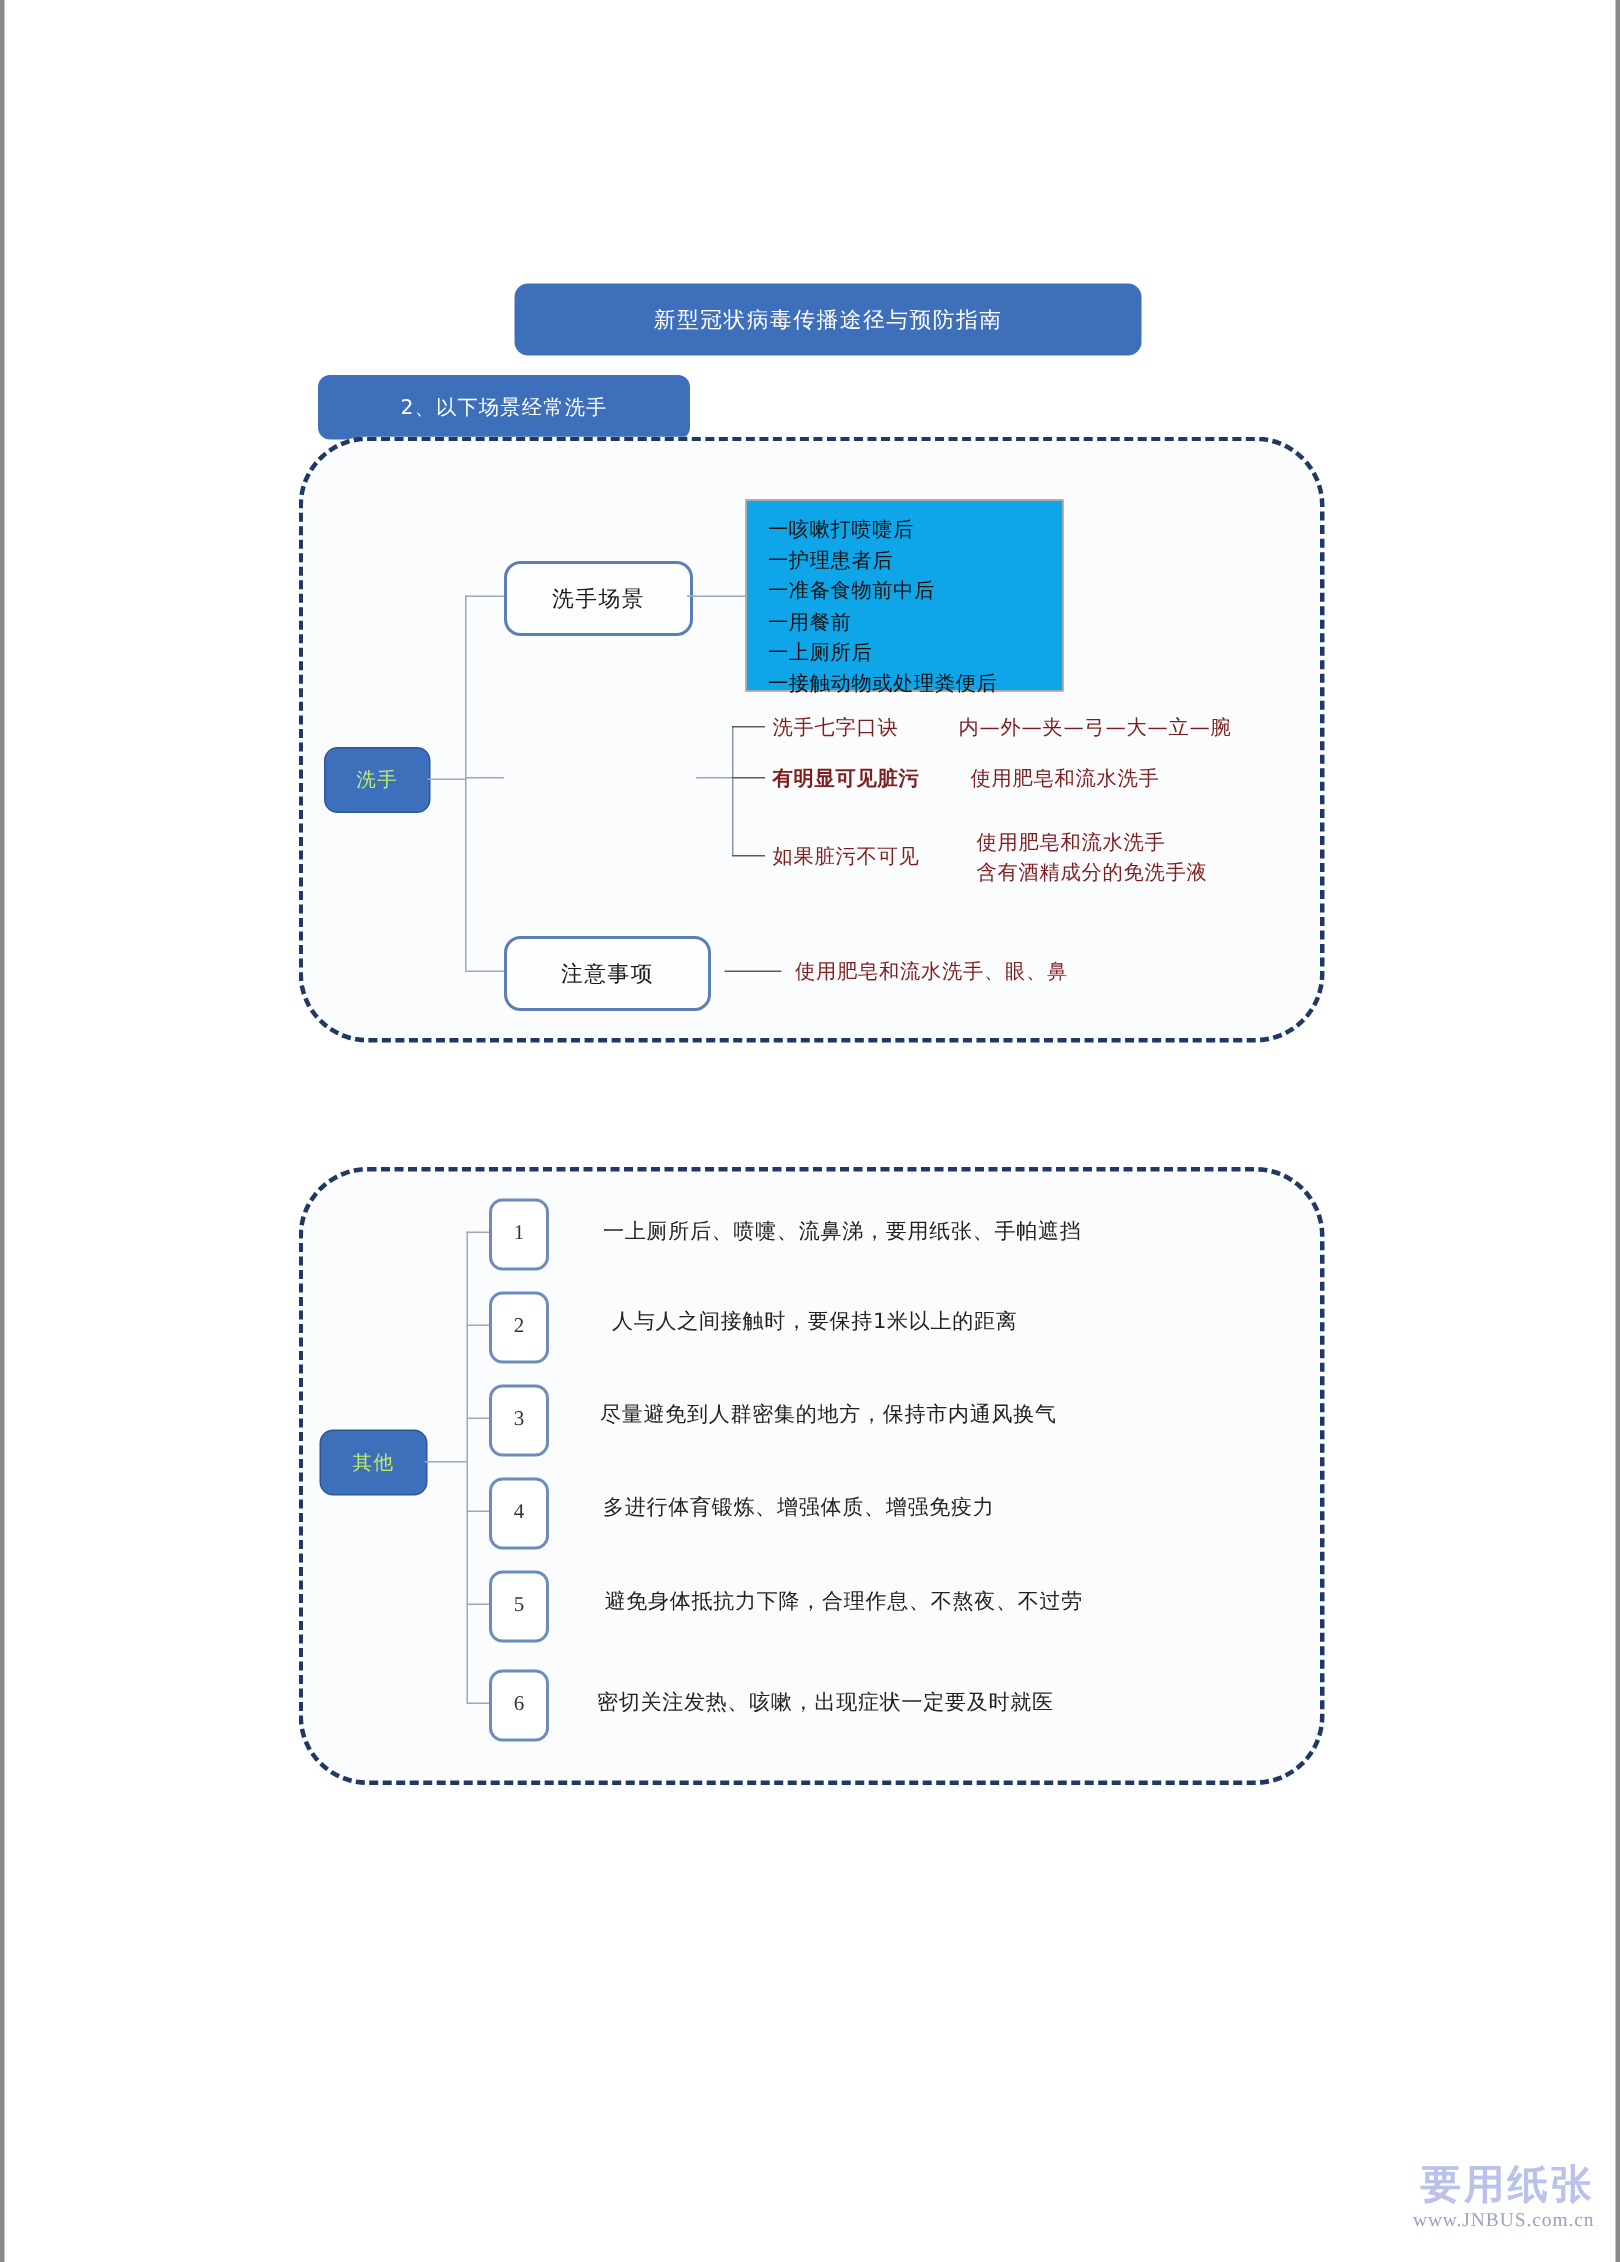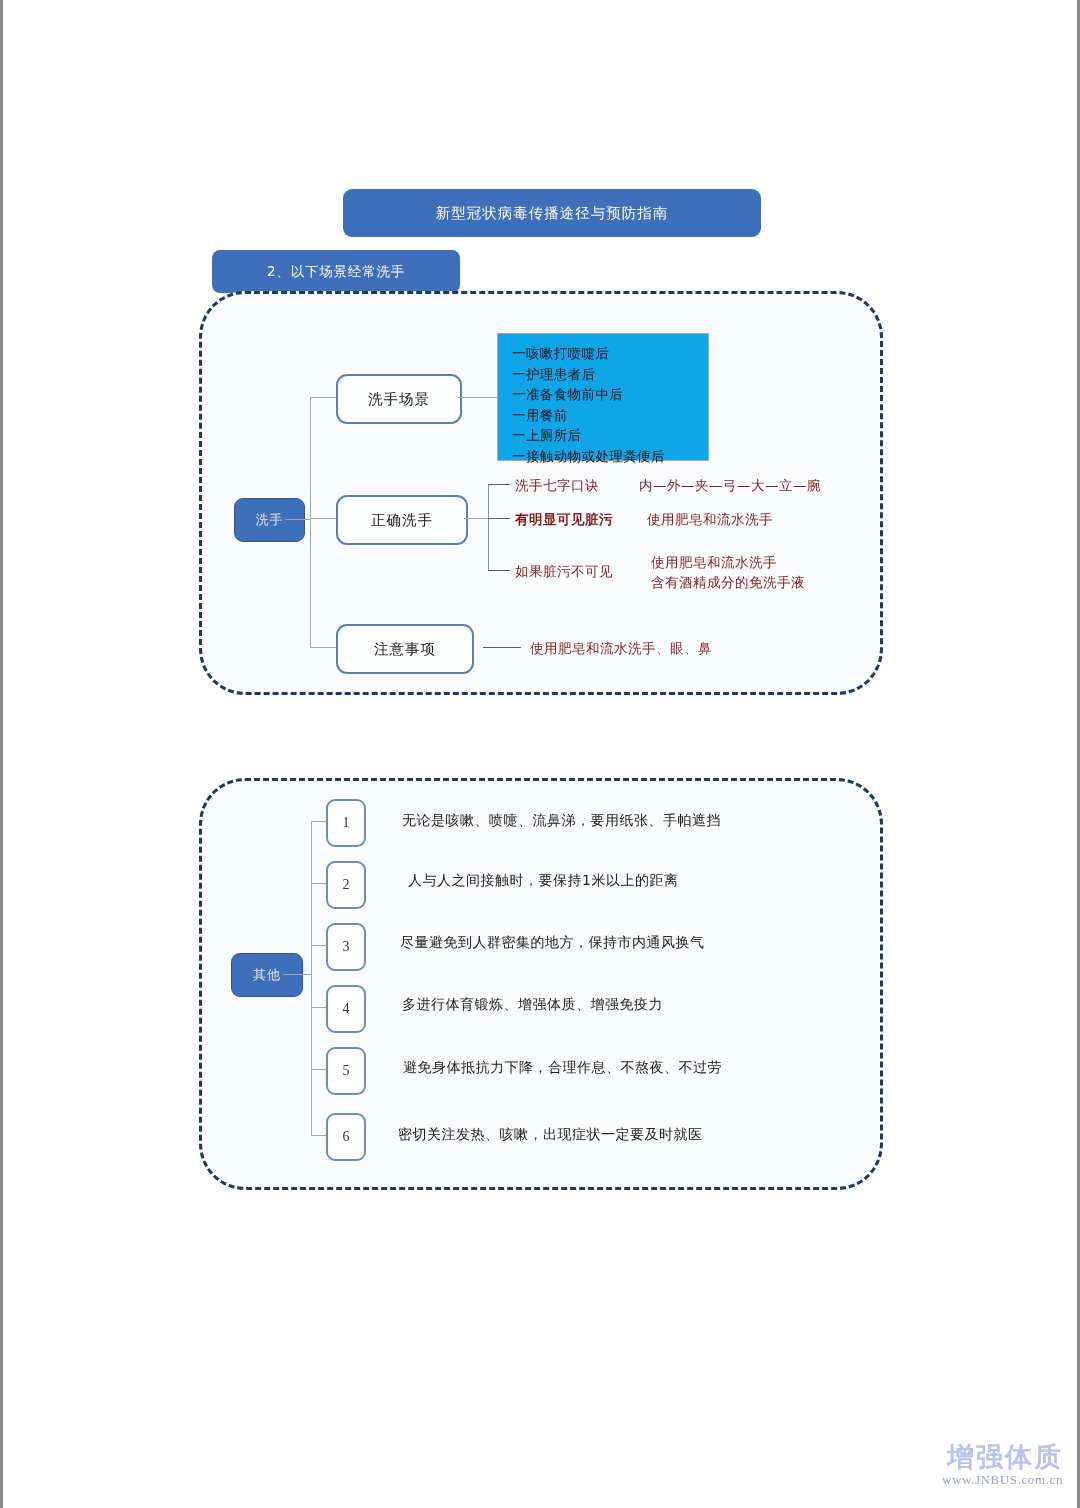--- a/index.html
+++ b/index.html
@@ -66,24 +66,23 @@
 
   
   .node-root {
     position: absolute;
     background: #3e6fba;
     border: 1px solid #2f5696;
     border-radius: 9px;
     display: flex;
     align-items: center;
     justify-content: center;
-    color: #e5e5e5;
+    color: #bef264;
     font-size: 13px;
     letter-spacing: 1px;
-    margin-left: 18px;
   }
   .node-branch {
     position: absolute;
     background: #fdfeff;
     border: 2.5px solid #5b7fb4;
     border-radius: 11px;
     display: flex;
     align-items: center;
     justify-content: center;
     color: #1a1a1a;
@@ -193,23 +192,20 @@
 
   <div class="leaf-list" style="left:494px; top:333px; width:212px; height:128px;">
     <div>一咳嗽打喷嚏后</div>
     <div>一护理患者后</div>
     <div>一准备食物前中后</div>
     <div>一用餐前</div>
     <div>一上厕所后</div>
     <div>一接触动物或处理粪便后</div>
   </div>
 
-  <div class="node-branch" style="left:333px; top:495px; width:128px; height:46px;">
-    <span>正确洗手</span>
-  </div>
 
   <div class="h-line" style="left:461px; top:518px; width:24px;"></div>
   <div class="v-line-dark" style="left:485px; top:484px; height:86px;"></div>
   <div class="h-line-dark" style="left:485px; top:484px; width:22px;"></div>
   <div class="h-line-dark" style="left:485px; top:518px; width:22px;"></div>
   <div class="h-line-dark" style="left:485px; top:570px; width:22px;"></div>
 
   <div class="leaf-text" style="left:512px; top:475px;">洗手七字口诀</div>
   <div class="leaf-text" style="left:636px; top:475px;">内—外—夹—弓—大—立—腕</div>
 
@@ -255,25 +251,25 @@
   <div class="node-num" style="left:323px; top:985px;">
     <span>4</span>
   </div>
   <div class="node-num" style="left:323px; top:1047px;">
     <span>5</span>
   </div>
   <div class="node-num" style="left:323px; top:1113px;">
     <span>6</span>
   </div>
 
-  <div class="item-text" style="left:399px; top:812px;">无论是咳嗽、喷嚏、流鼻涕，要用纸张、手帕遮挡</div>
+  <div class="item-text" style="left:399px; top:812px;">一上厕所后、喷嚏、流鼻涕，要用纸张、手帕遮挡</div>
   <div class="item-text" style="left:405px; top:872px;">人与人之间接触时，要保持1米以上的距离</div>
   <div class="item-text" style="left:397px; top:934px;">尽量避免到人群密集的地方，保持市内通风换气</div>
   <div class="item-text" style="left:399px; top:996px;">多进行体育锻炼、增强体质、增强免疫力</div>
   <div class="item-text" style="left:400px; top:1059px;">避免身体抵抗力下降，合理作息、不熬夜、不过劳</div>
   <div class="item-text" style="left:395px; top:1126px;">密切关注发热、咳嗽，出现症状一定要及时就医</div>
 
   <div class="watermark">
-    <div class="wm-main">增强体质</div>
+    <div class="wm-main">要用纸张</div>
     <div class="wm-url">www.JNBUS.com.cn</div>
   </div>
 
 </div>
 
 </body></html>

